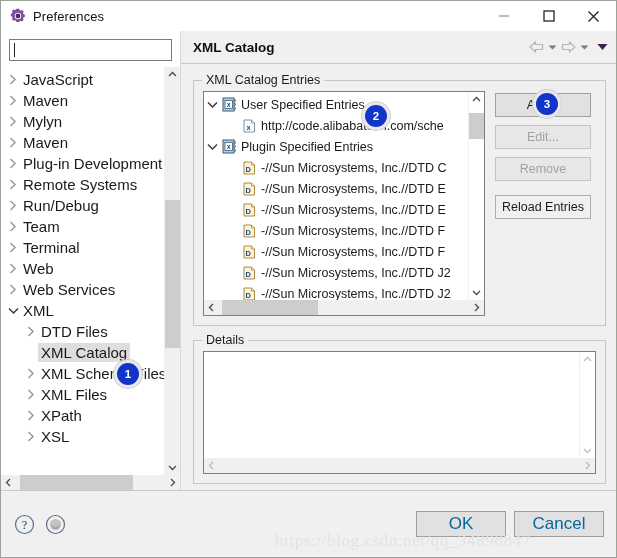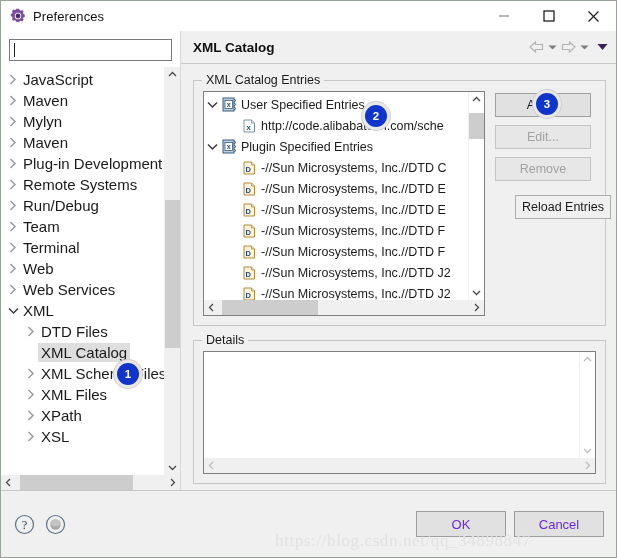--- a/index.html
+++ b/index.html
@@ -146,41 +146,41 @@
     position:relative;
   }
   .ebtn{
     width:96px;height:24px;box-sizing:border-box;
     background:#e1e1e1;border:1px solid #a0a0a0;
     font-family:inherit;font-size:12.5px;color:#1a1a1a;
     display:flex;align-items:center;justify-content:center;
     padding:0;
   }
   .ebtn.disabled{color:#a2a2a2;border-color:#c4c4c4;background:#e7e7e7;}
-  .ebtn.plain{background:#f0f0f0;border:1px solid #adadad;margin-left:20px;}
+  .ebtn.plain{background:#f0f0f0;border:1px solid #adadad;}
 
   .detailsgroup{margin-top:14px;flex:1 1 auto;display:flex;flex-direction:column;min-height:0;}
   .detailsbox{
     flex:1 1 auto;border:1px solid #7f7f7f;background:#ffffff;
     display:flex;flex-direction:column;min-height:0;
   }
   .db-main{flex:1 1 auto;display:flex;min-height:0;}
   .db-area{flex:1 1 auto;background:#fff;}
 
   
   .footer{
     height:66px;flex:0 0 66px;background:#f0f0f0;border-top:1px solid #c8c8c8;
     display:flex;align-items:center;padding:0 12px;position:relative;
   }
   .footer-left{display:flex;align-items:center;gap:9px;}
   .circ-icon{width:22px;height:22px;display:flex;align-items:center;justify-content:center;}
   .footer-right{margin-left:auto;display:flex;gap:8px;}
   .dlgbtn{
     width:90px;height:26px;box-sizing:border-box;background:#e1e1e1;
-    border:1px solid #9e9e9e;font-family:inherit;font-size:13px;color:#6d28d9;
+    border:1px solid #9e9e9e;font-family:inherit;font-size:17px;color:#0369a1;
     display:flex;align-items:center;justify-content:center;padding:0;
   }
   .watermark{
     position:absolute;left:274px;bottom:6px;
     font-family:"Liberation Serif", serif;font-size:17px;color:#e2e2e2;
     letter-spacing:.6px;white-space:nowrap;pointer-events:none;
   }
   
   .badge{
     position:absolute;width:22px;height:22px;border-radius:50%;

